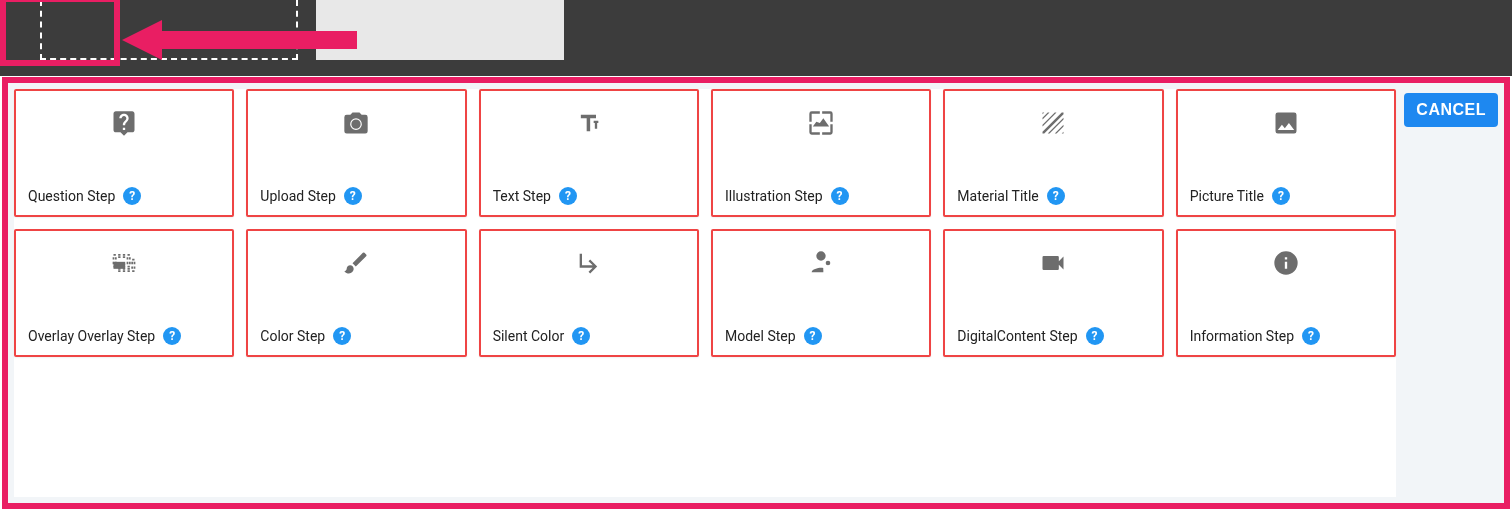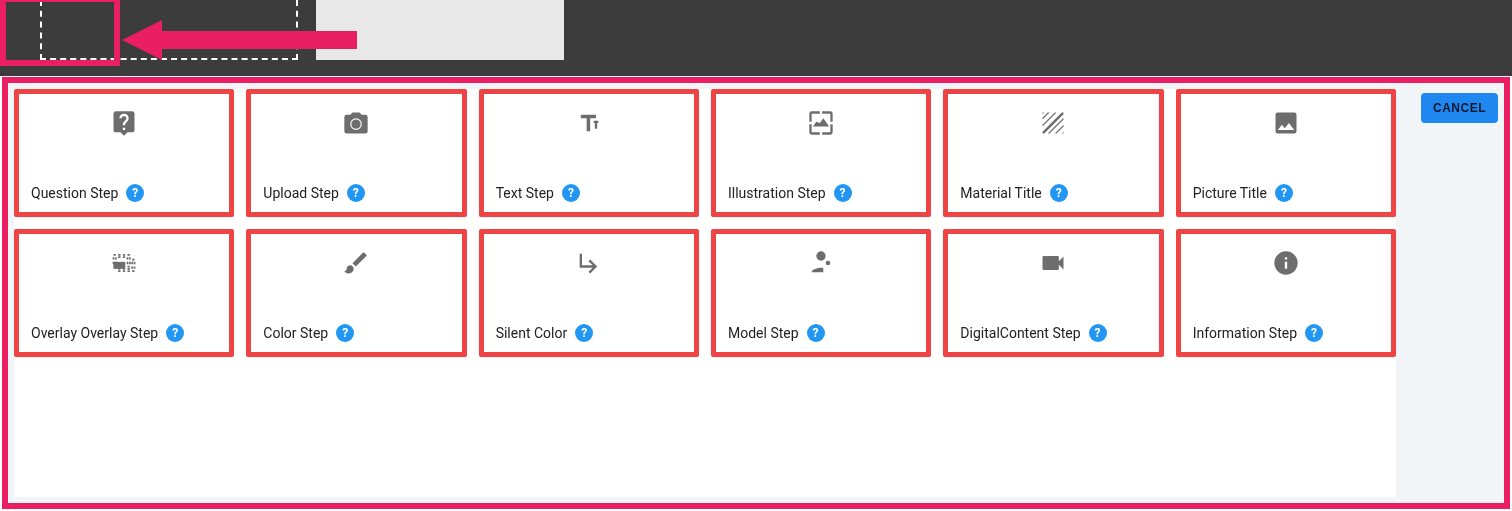--- a/index.html
+++ b/index.html
@@ -131,21 +131,21 @@
     background: #fff;
     padding: 0px;
     display: grid;
     grid-template-columns: repeat(6, 1fr);
     grid-auto-rows: 128px;
     gap: 12px;
     align-content: start;
   }
   .step-card {
     background: #fff;
-    border: 5px solid #ef4444;
+    border: 2px solid #ef4444;
     border-radius: 2px;
     box-shadow: 0 1px 2px rgba(0,0,0,0.06);
     display: flex;
     flex-direction: column;
     cursor: pointer;
     position: relative;
     gap: 24px;
   }
   .card-icon {
     flex: 1;
@@ -179,24 +179,24 @@
   .side {
     width: 92px;
     display: flex;
     justify-content: flex-end;
     align-items: flex-start;
     padding-top: 4px;
     padding-right: 0px;
   }
   .cancel-btn {
     background: #1e88f0;
-    color: #0f172a;
+    color: #ffffff;
     border: none;
     border-radius: 4px;
-    font-size: 12px;
+    font-size: 16px;
     font-weight: 600;
     padding: 8px 12px;
     letter-spacing: 0.5px;
     cursor: pointer;
   }
 </style>
 </head>
 <body>
 
 <div class="topbar">

